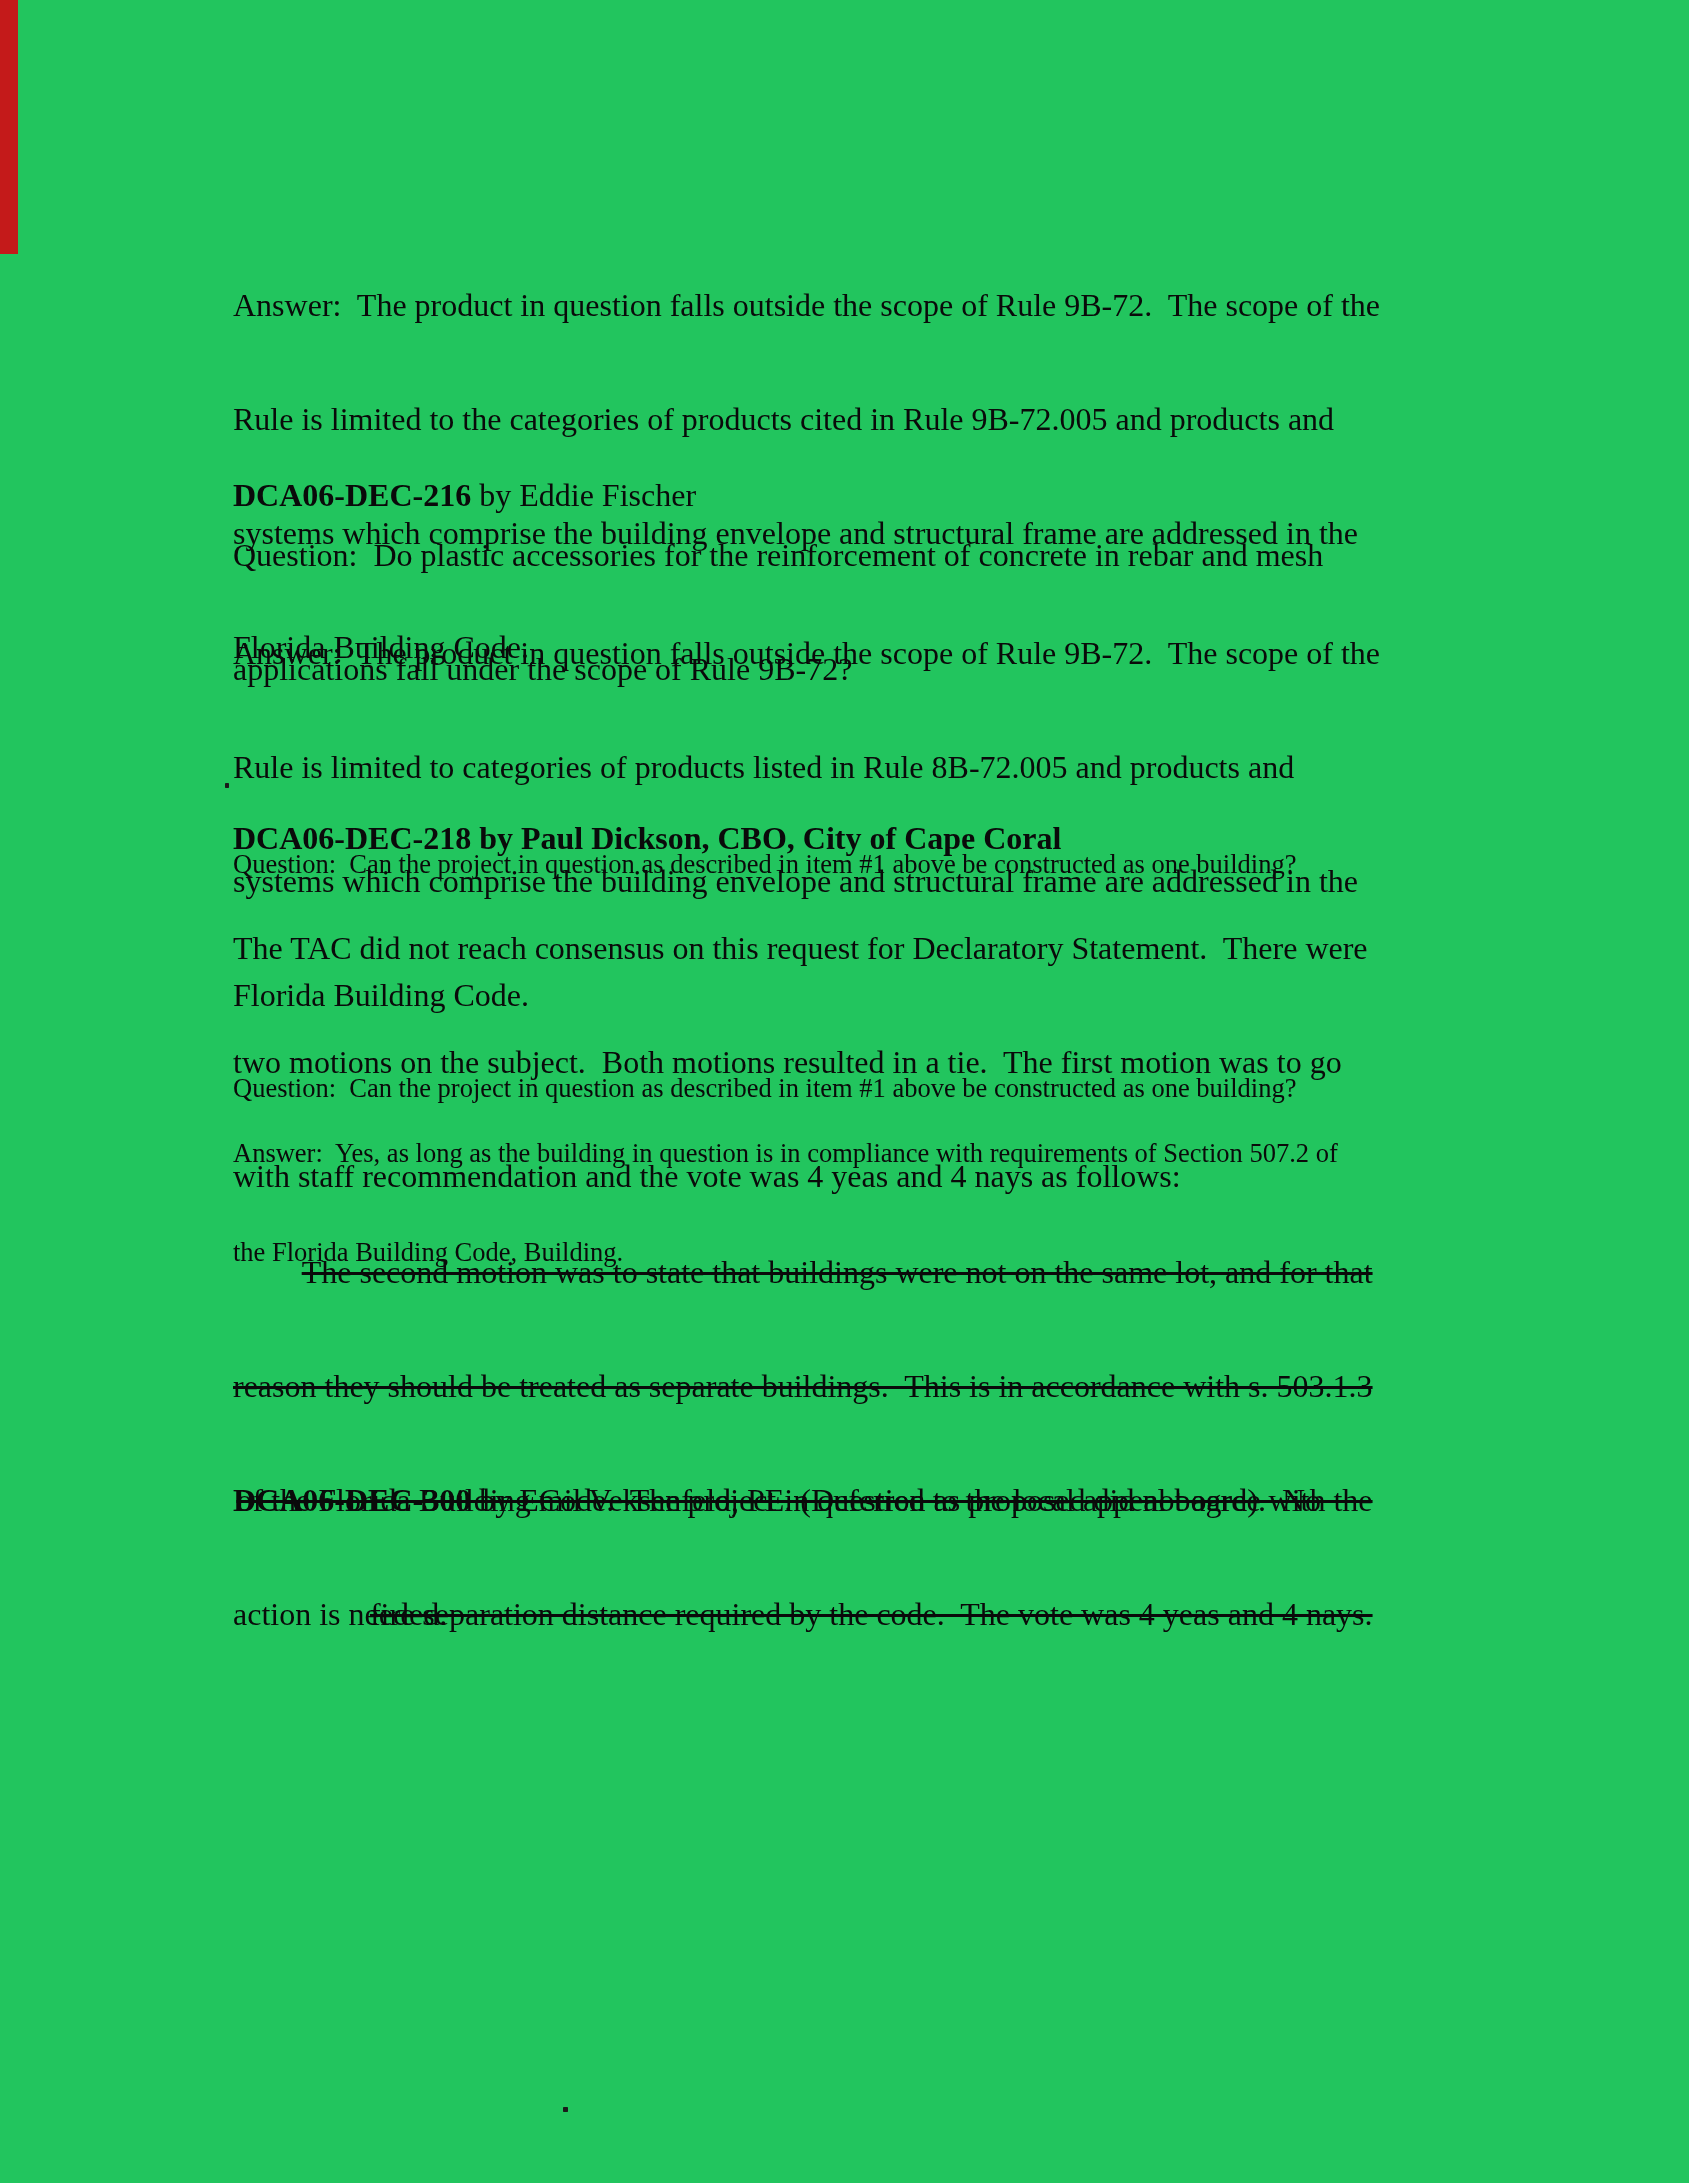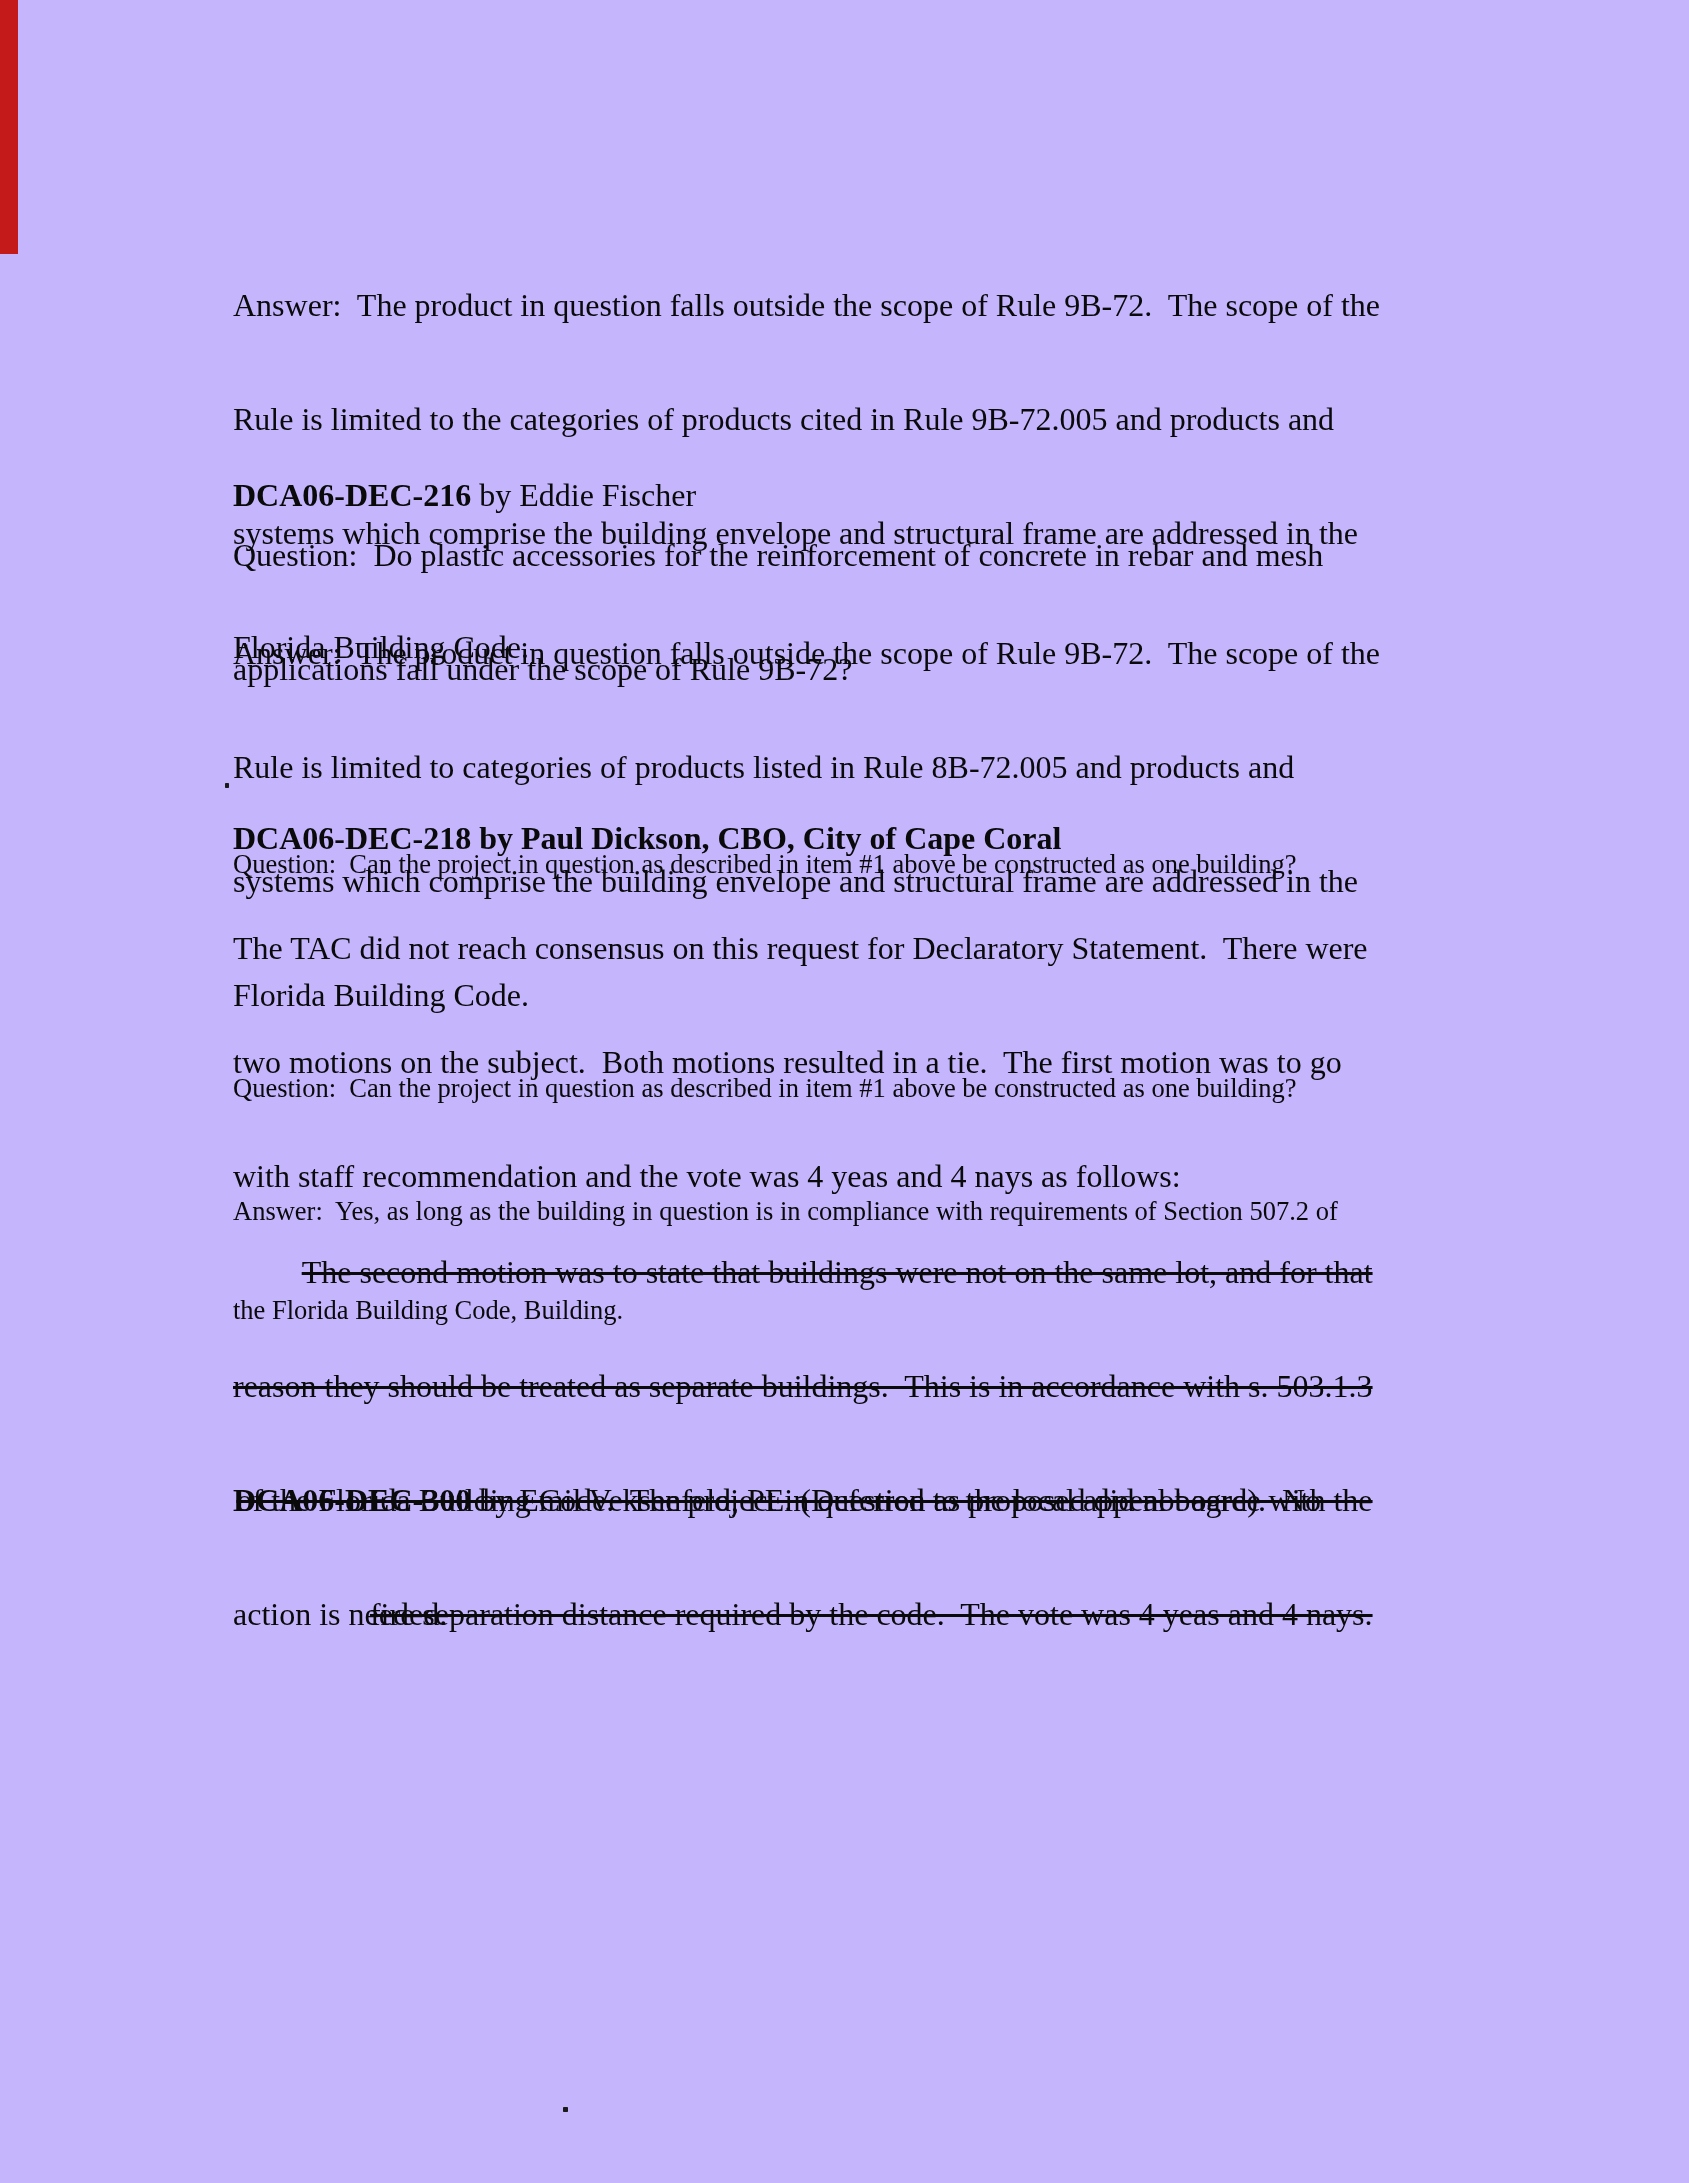--- a/index.html
+++ b/index.html
@@ -4,21 +4,21 @@
 <style>
   html, body {
     margin: 0;
     padding: 0;
     background: #ffffff;
   }
   .page {
     position: relative;
     width: 1690px;
     height: 2183px;
-    background: #c4b5fd;
+    background: #22c55e;
     font-family: "Liberation Serif", "DejaVu Serif", serif;
     color: #0a0a0a;
     overflow: hidden;
   }
   .red-strip {
     position: absolute;
     left: 0;
     top: 0;
     width: 18px;
     height: 254px;
@@ -108,21 +108,21 @@
   <div class="block body-text" style="top:853px">
     <div class="ln">The TAC did not reach consensus on this request for Declaratory Statement.  There were</div>
     <div class="ln">two motions on the subject.  Both motions resulted in a tie.  The first motion was to go</div>
     <div class="ln">with staff recommendation and the vote was 4 yeas and 4 nays as follows:</div>
   </div>
 
   <div class="block small-text" style="top:1006px">
     <div class="ln">Question:  Can the project in question as described in item #1 above be constructed as one building?</div>
   </div>
 
-  <div class="block small-text" style="top:1129px">
+  <div class="block small-text" style="top:1071px">
     <div class="ln">Answer:  Yes, as long as the building in question is in compliance with requirements of Section 507.2 of</div>
     <div class="ln">the Florida Building Code, Building.</div>
   </div>
 
   <div class="block body-text strike" style="top:1177px">
     <div class="ln">The second motion was to state that buildings were not on the same lot, and for that</div>
     <div class="ln">reason they should be treated as separate buildings.  This is in accordance with s. 503.1.3</div>
     <div class="ln">of the Florida Building Code.  The project in question as proposed did not agree with the</div>
     <div class="ln">fire separation distance required by the code.  The vote was 4 yeas and 4 nays.</div>
   </div>

